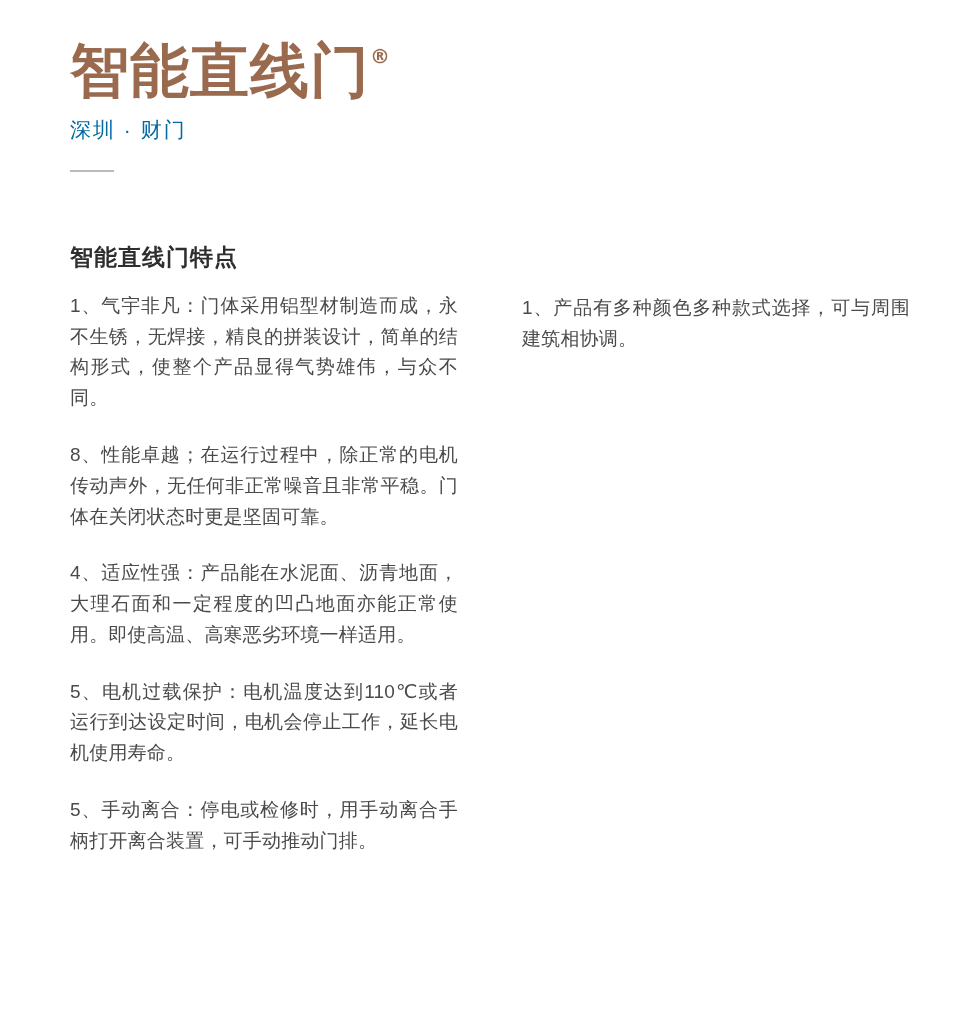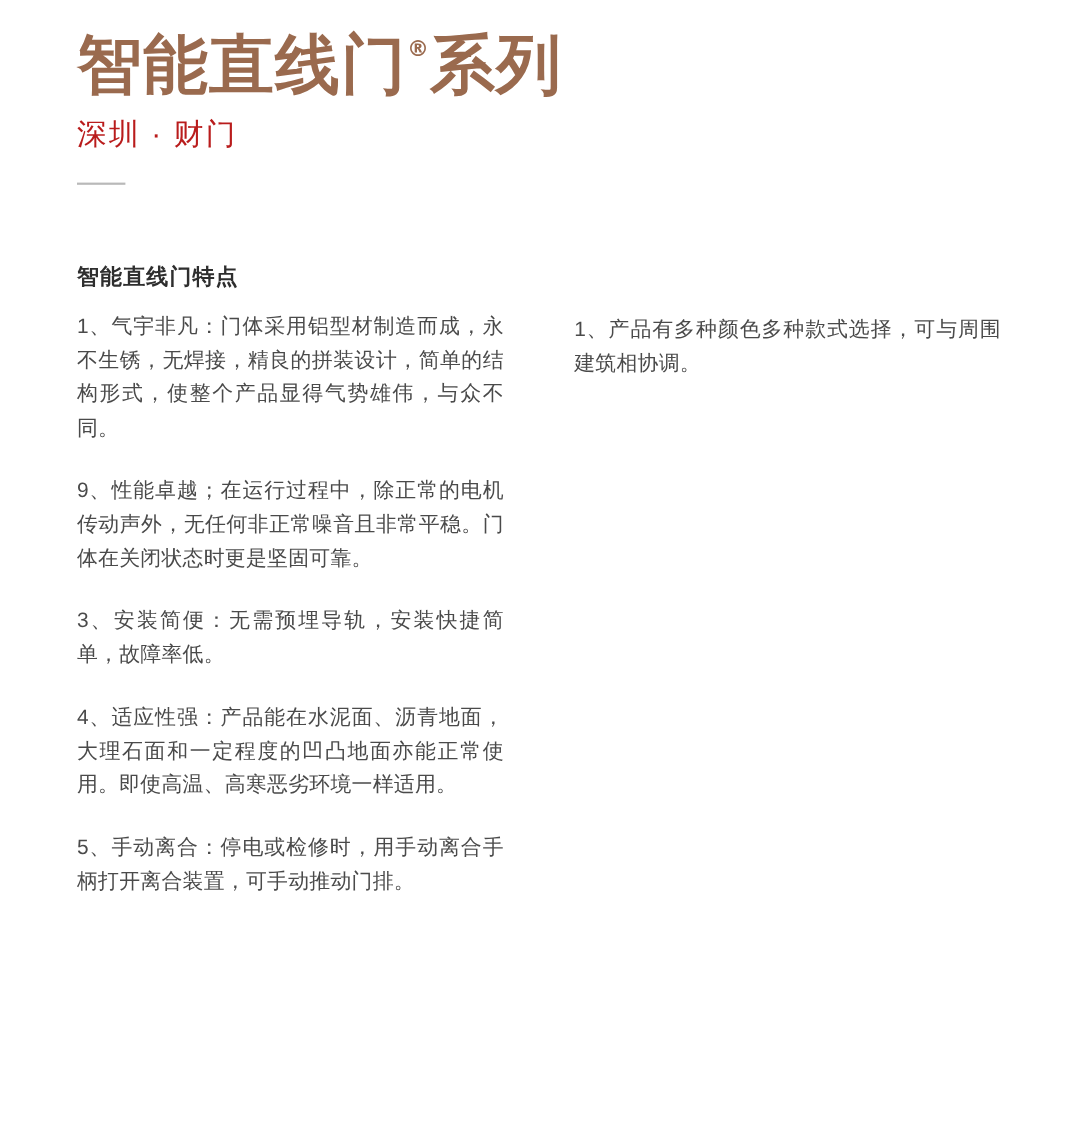--- a/index.html
+++ b/index.html
@@ -12,21 +12,21 @@
     background: #ffffff;
     font-family: "Liberation Sans", "DejaVu Sans", sans-serif;
     color: #3c3c3c;
     overflow: hidden;
   }
   .page {
     position: relative;
     width: 980px;
     height: 1032px;
     box-sizing: border-box;
-    padding: 0 70px;
+    padding: 12px 70px;
   }
   
   .header {
     padding-top: 28px;
   }
   .brand-title {
     font-size: 59px;
     line-height: 1.05;
     font-weight: bold;
     color: #9a6a4e;
@@ -37,37 +37,37 @@
     font-family: "DejaVu Sans", "Liberation Sans", sans-serif;
   }
   .brand-title .reg {
     font-size: 20px;
     line-height: 1;
     margin-top: 6px;
     font-weight: bold;
   }
   .brand-sub {
     margin-top: 14px;
-    font-size: 27px;
-    color: #b91c1c;
+    font-size: 21px;
+    color: #0369a1;
     letter-spacing: 2px;
     font-weight: normal;
   }
   .brand-rule {
     margin-top: 26px;
     width: 44px;
     height: 2px;
     background: #b9b9b9;
   }
   
   .content {
     margin-top: 70px;
   }
   .section-title {
-    font-size: 20px;
+    font-size: 23px;
     font-weight: bold;
     color: #2e2e2e;
     letter-spacing: 1px;
     margin-bottom: 18px;
   }
   .columns {
     display: flex;
     gap: 64px;
     align-items: flex-start;
   }
@@ -88,35 +88,34 @@
 </style>
 </head>
 <body>
 
 <div class="page">
 
   <div class="header">
     <div class="brand-title">
       <span>智能直线门</span>
         <span class="reg">®</span>
-        <span>系列</span>
     </div>
     <div class="brand-sub">深圳 · 财门</div>
     <div class="brand-rule"></div>
   </div>
 
   <div class="content">
     <div class="section-title">智能直线门特点</div>
     <div class="columns">
 
       <div class="col col-left">
         <p class="para">1、气宇非凡：门体采用铝型材制造而成，永不生锈，无焊接，精良的拼装设计，简单的结构形式，使整个产品显得气势雄伟，与众不同。</p>
-        <p class="para">9、性能卓越；在运行过程中，除正常的电机传动声外，无任何非正常噪音且非常平稳。门体在关闭状态时更是坚固可靠。</p>
-        <p class="para">3、安装简便：无需预埋导轨，安装快捷简单，故障率低。</p>
+        <p class="para">8、性能卓越；在运行过程中，除正常的电机传动声外，无任何非正常噪音且非常平稳。门体在关闭状态时更是坚固可靠。</p>
         <p class="para">4、适应性强：产品能在水泥面、沥青地面，大理石面和一定程度的凹凸地面亦能正常使用。即使高温、高寒恶劣环境一样适用。</p>
+        <p class="para">5、电机过载保护：电机温度达到110℃或者运行到达设定时间，电机会停止工作，延长电机使用寿命。</p>
         <p class="para">5、手动离合：停电或检修时，用手动离合手柄打开离合装置，可手动推动门排。</p>
       </div>
 
       <div class="col col-right">
         <p class="para">1、产品有多种颜色多种款式选择，可与周围建筑相协调。</p>
       </div>
 
     </div>
   </div>
 

